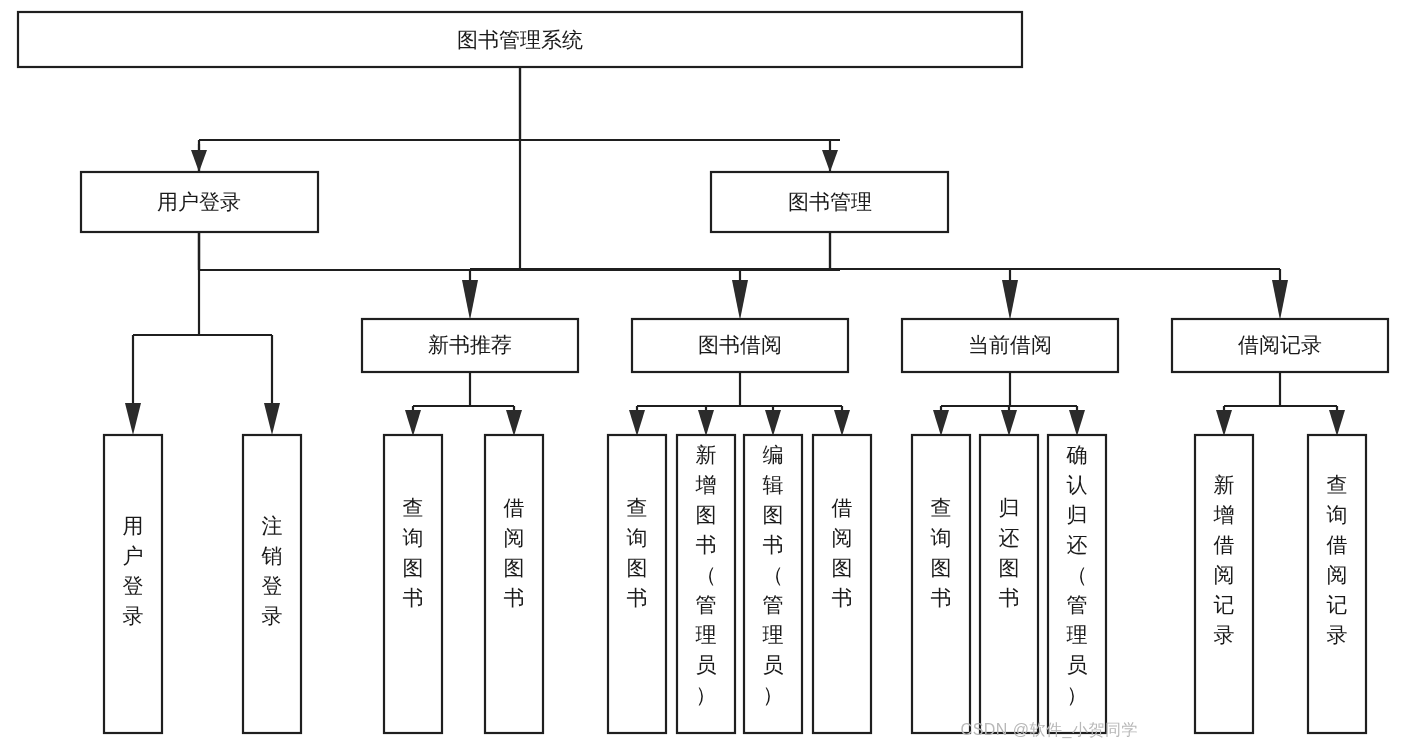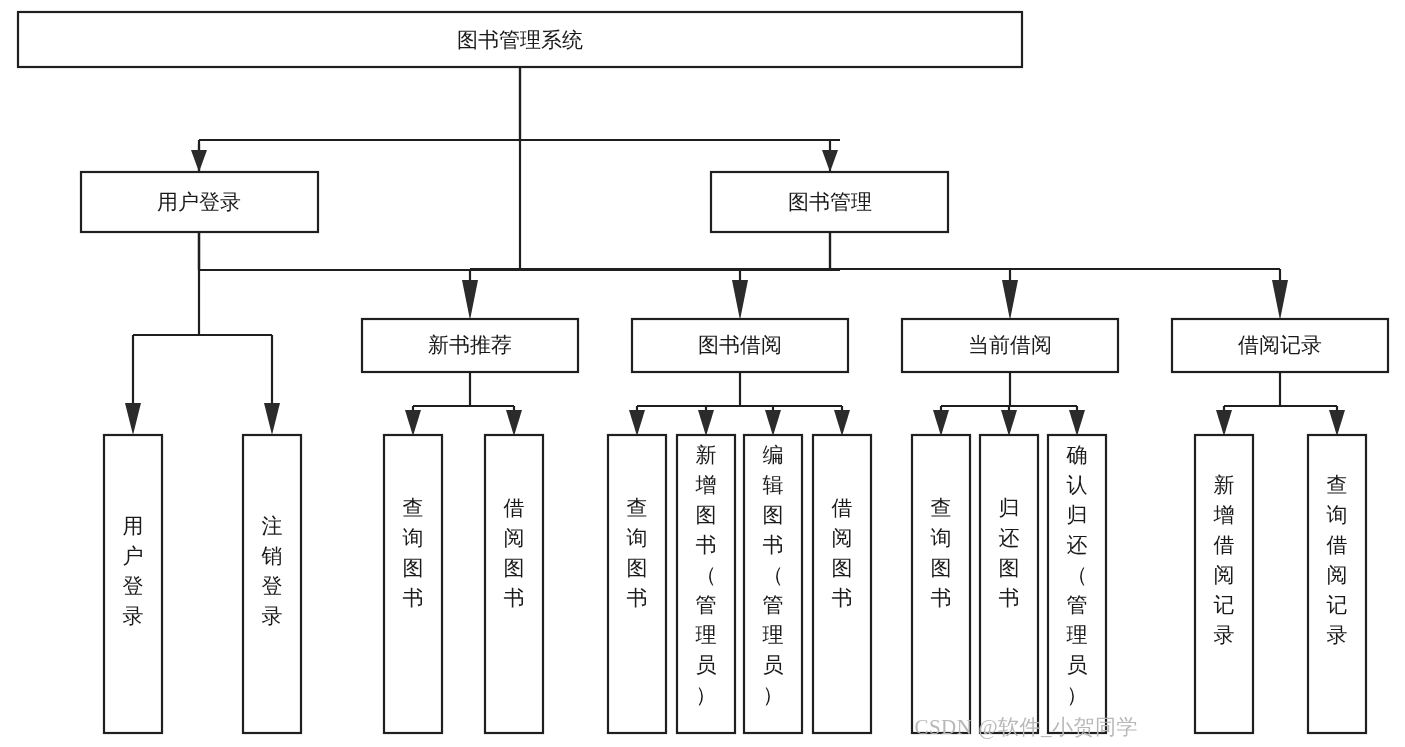--- a/index.html
+++ b/index.html
@@ -51,22 +51,22 @@
   .node-label-v {
     font-family: "Liberation Sans", "DejaVu Sans", sans-serif;
     font-size: 21px;
     fill: #1a1a1a;
     text-anchor: middle;
   }
   .watermark-text {
     position: absolute;
     right: 8px;
     bottom: 6px;
-    font-family: Liberation Serif, serif;
-    font-size: 21px;
+    font-family: Liberation Sans, sans-serif;
+    font-size: 16px;
     color: #b8b8b8;
     white-space: nowrap;
     letter-spacing: 0.5px;
   }
 </style>
 </head>
 <body>
 
 <div id="diagram-root">
 

